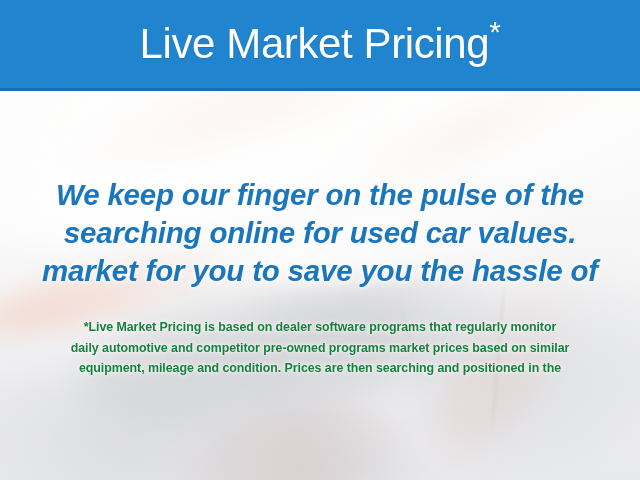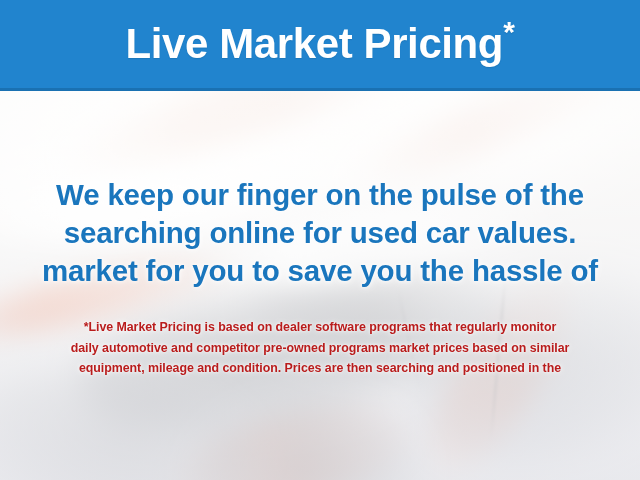--- a/index.html
+++ b/index.html
@@ -269,21 +269,21 @@
     position: absolute;
     left: 0;
     right: 0;
     bottom: 0;
     height: 3px;
     background: rgba(22,98,154,0.55);
   }
   .banner-title {
     color: #ffffff;
     font-size: 42px;
-    font-weight: bold;
+    font-weight: normal;
     letter-spacing: -0.4px;
     line-height: 1;
     white-space: nowrap;
     text-shadow: 0 1px 1px rgba(16,82,133,0.25);
   }
   .banner-title .asterisk {
     font-size: 30px;
     vertical-align: 16px;
     line-height: 0;
   }
@@ -298,30 +298,30 @@
     color: #1a76bd;
     font-size: 29.5px;
     font-weight: bold;
     line-height: 38px;
     letter-spacing: -0.2px;
     z-index: 4;
     padding: 0 18px;
     box-sizing: border-box;
     text-shadow: 0 0 10px rgba(255,255,255,0.85), 0 0 4px rgba(255,255,255,0.9);
   }
-  .headline-line { display: block; }
+  .headline-line { display: block; font-style: italic; }
 
   
   .footnote {
     position: absolute;
     left: 0;
     right: 0;
     top: 317px;
     text-align: center;
-    color: #b91c1c;
+    color: #15803d;
     font-size: 12.4px;
     font-weight: bold;
     line-height: 20.5px;
     letter-spacing: -0.05px;
     z-index: 4;
     padding: 0 24px;
     box-sizing: border-box;
     text-shadow: 0 0 7px rgba(255,255,255,0.9), 0 0 3px rgba(255,255,255,0.95);
   }
   .footnote-line { display: block; }

